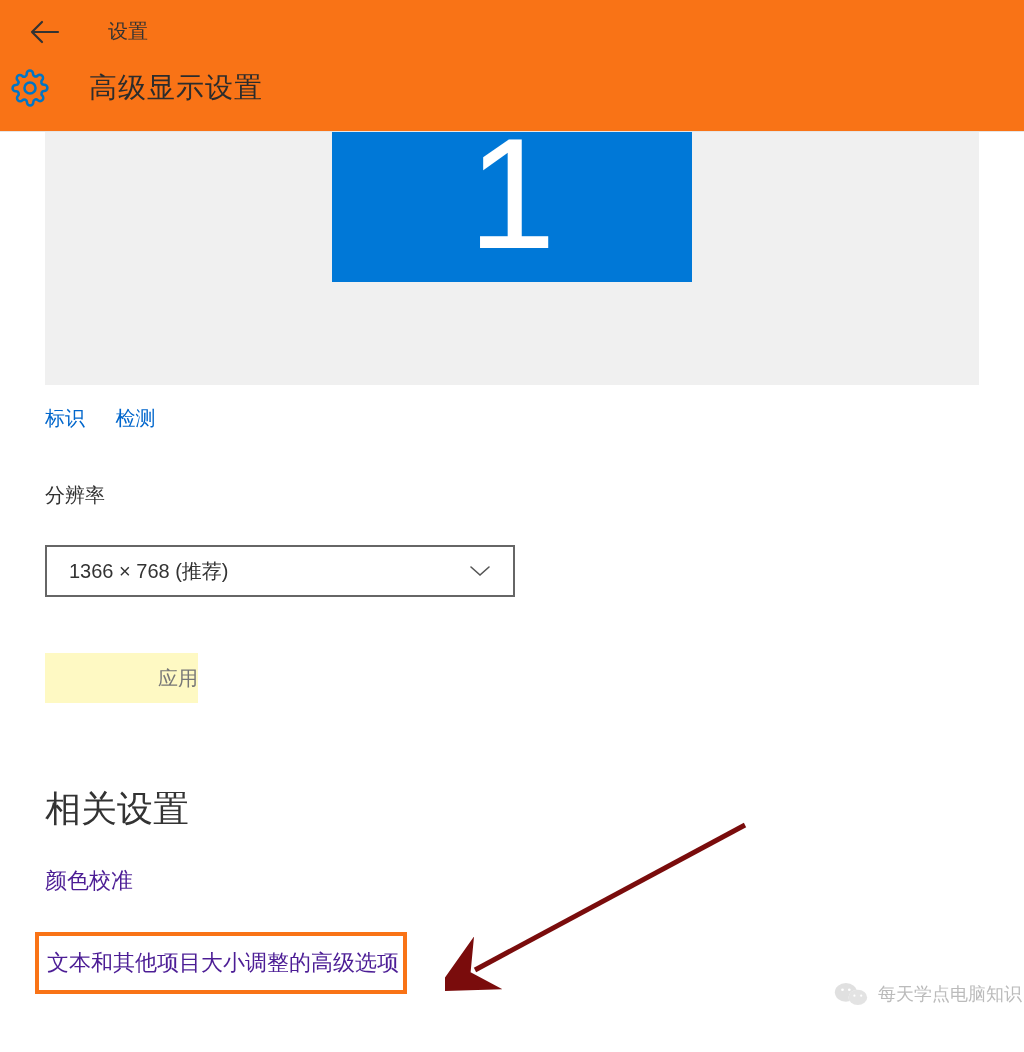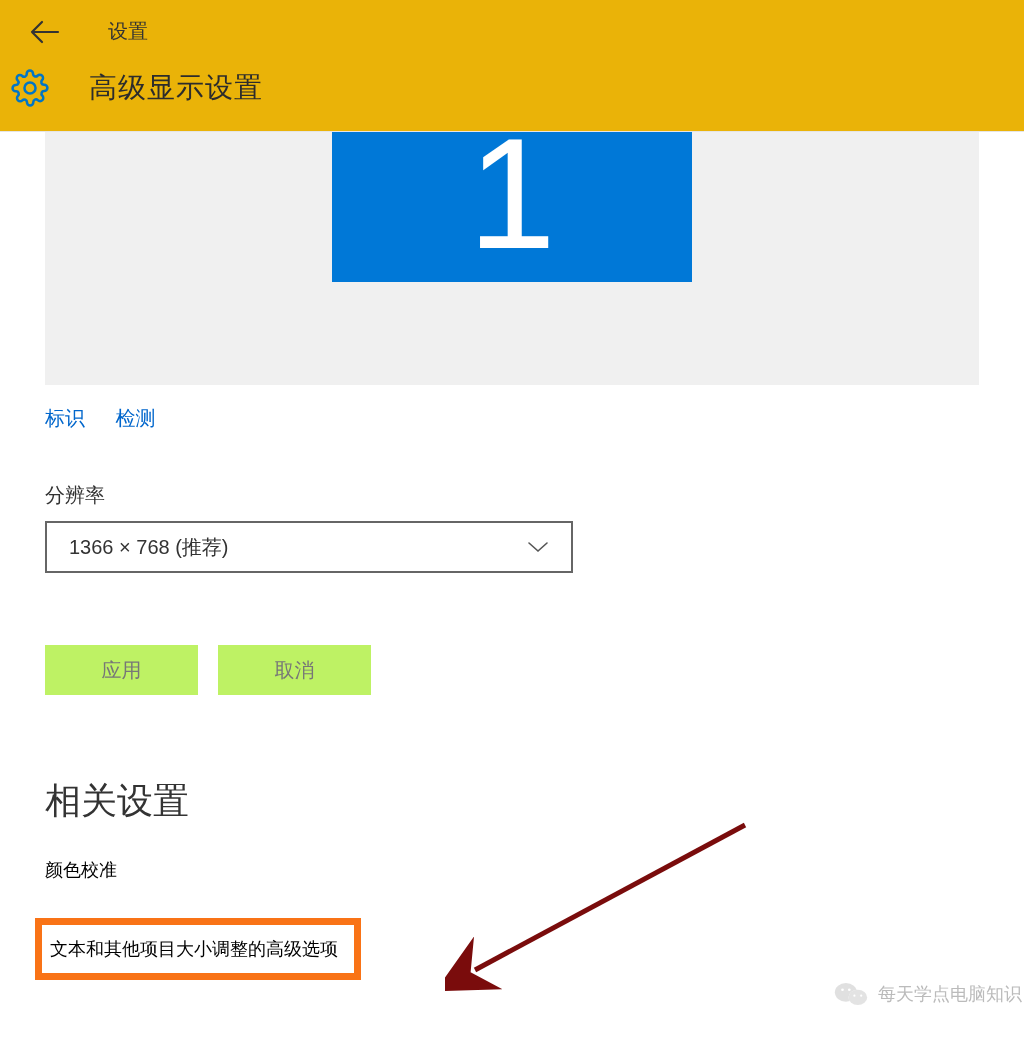--- a/index.html
+++ b/index.html
@@ -9,21 +9,21 @@
       font-family: "Segoe UI", "Microsoft YaHei", sans-serif;
     }
     body {
       width: 1024px;
       height: 1052px;
       background: #ffffff;
       position: relative;
       overflow: hidden;
     }
     .header-bar {
-      background: #eab308;
+      background: #f97316;
       height: 132px;
       border-bottom: 1px solid #e5e5e5;
     }
     .header-top {
       display: flex;
       align-items: center;
       padding: 18px 30px 14px 30px;
     }
     .back-arrow {
       cursor: pointer;
@@ -80,25 +80,25 @@
       cursor: pointer;
       margin-right: 26px;
       text-align: center;
     }
     .resolution-section {
       margin: 50px 45px 0 45px;
     }
     .section-label {
       font-size: 20px;
       color: #333;
-      margin-bottom: 12px;
+      margin-bottom: 36px;
     }
     .dropdown {
       border: 2px solid #666;
-      width: 528px;
+      width: 470px;
       height: 52px;
       display: flex;
       align-items: center;
       justify-content: space-between;
       padding: 0 22px;
       cursor: pointer;
     }
     .dropdown-value {
       font-size: 20px;
       color: #333;
@@ -108,49 +108,48 @@
       align-items: center;
     }
     .button-row {
       margin: 56px 45px 0 45px;
       display: flex;
       gap: 20px;
     }
     .action-button {
       width: 153px;
       height: 50px;
-      background: #bef264;
+      background: #fef9c3;
       border: none;
       font-size: 20px;
       color: #777;
       display: flex;
       align-items: center;
-      justify-content: center;
-      cursor: pointer;
-      margin-top: 16px;
+      justify-content: flex-end;
+      cursor: pointer;
     }
     .related-section {
       margin: 82px 45px 0 45px;
     }
     .related-heading {
       font-size: 36px;
       color: #333;
       margin-bottom: 32px;
     }
     .related-link {
       display: block;
-      color: #000000;
-      font-size: 18px;
+      color: #4c1d95;
+      font-size: 22px;
       margin-bottom: 36px;
       cursor: pointer;
     }
     .highlight-box {
-      border: 7px solid #f97316;
+      border: 4px solid #f97316;
       display: inline-block;
-      padding: 12px 16px 12px 8px;
+      padding: 12px 4px 12px 8px;
       margin-left: -10px;
       margin-bottom: 26px;
     }
     .highlight-box .related-link {
       margin: 0;
     }
     .arrow-annotation {
       position: absolute;
       left: 445px;
       top: 815px;
@@ -213,23 +212,20 @@
       <svg width="22" height="12" viewBox="0 0 22 12">
         <path d="M2 2 L11 10 L20 2" stroke="#555" stroke-width="1.6" fill="none" stroke-linecap="round"></path>
       </svg>
     </span>
   </div>
 </div>
 
 <div class="button-row">
   <div class="action-button">
     <span>应用</span>
-  </div>
-  <div class="action-button">
-    <span>取消</span>
   </div>
 </div>
 
 <div class="related-section">
   <div class="related-heading">相关设置</div>
   <span class="related-link">颜色校准</span>
   <div class="highlight-box">
     <span class="related-link">文本和其他项目大小调整的高级选项</span>
   </div>
   

